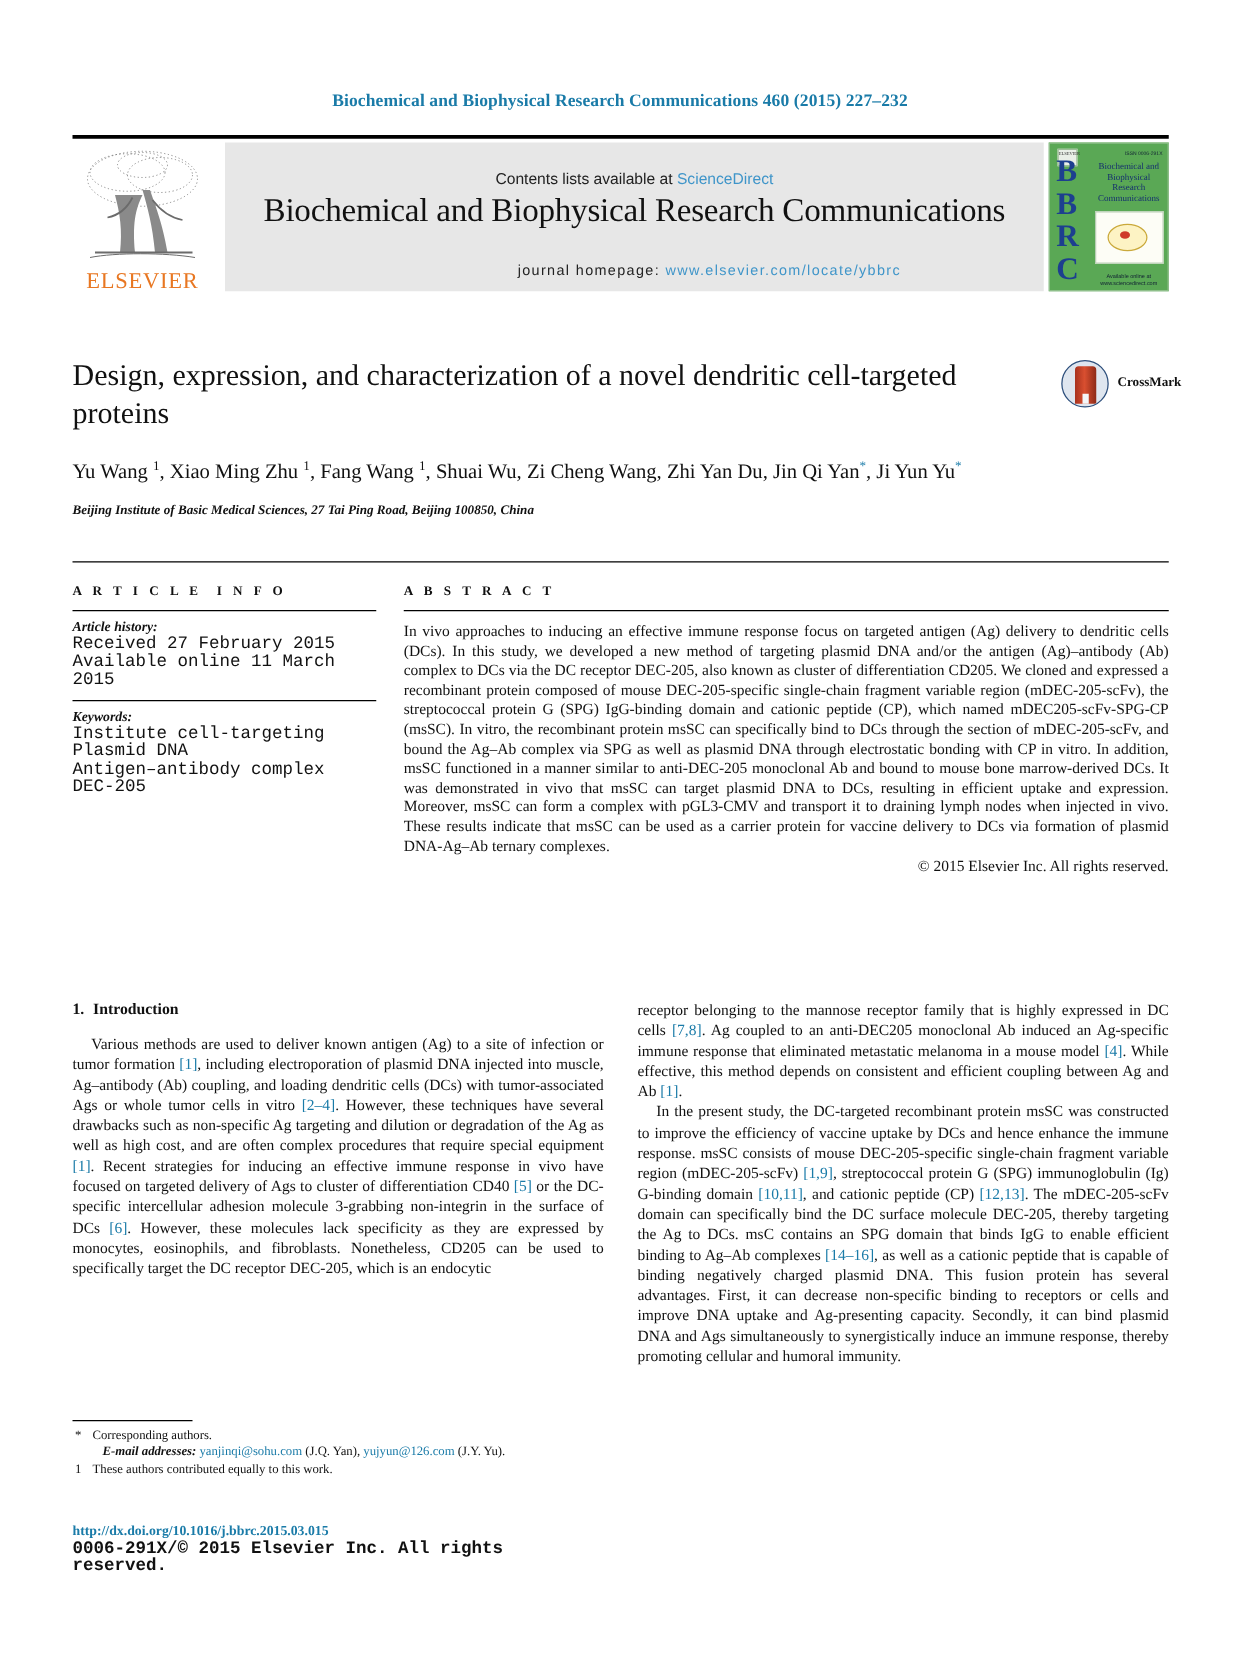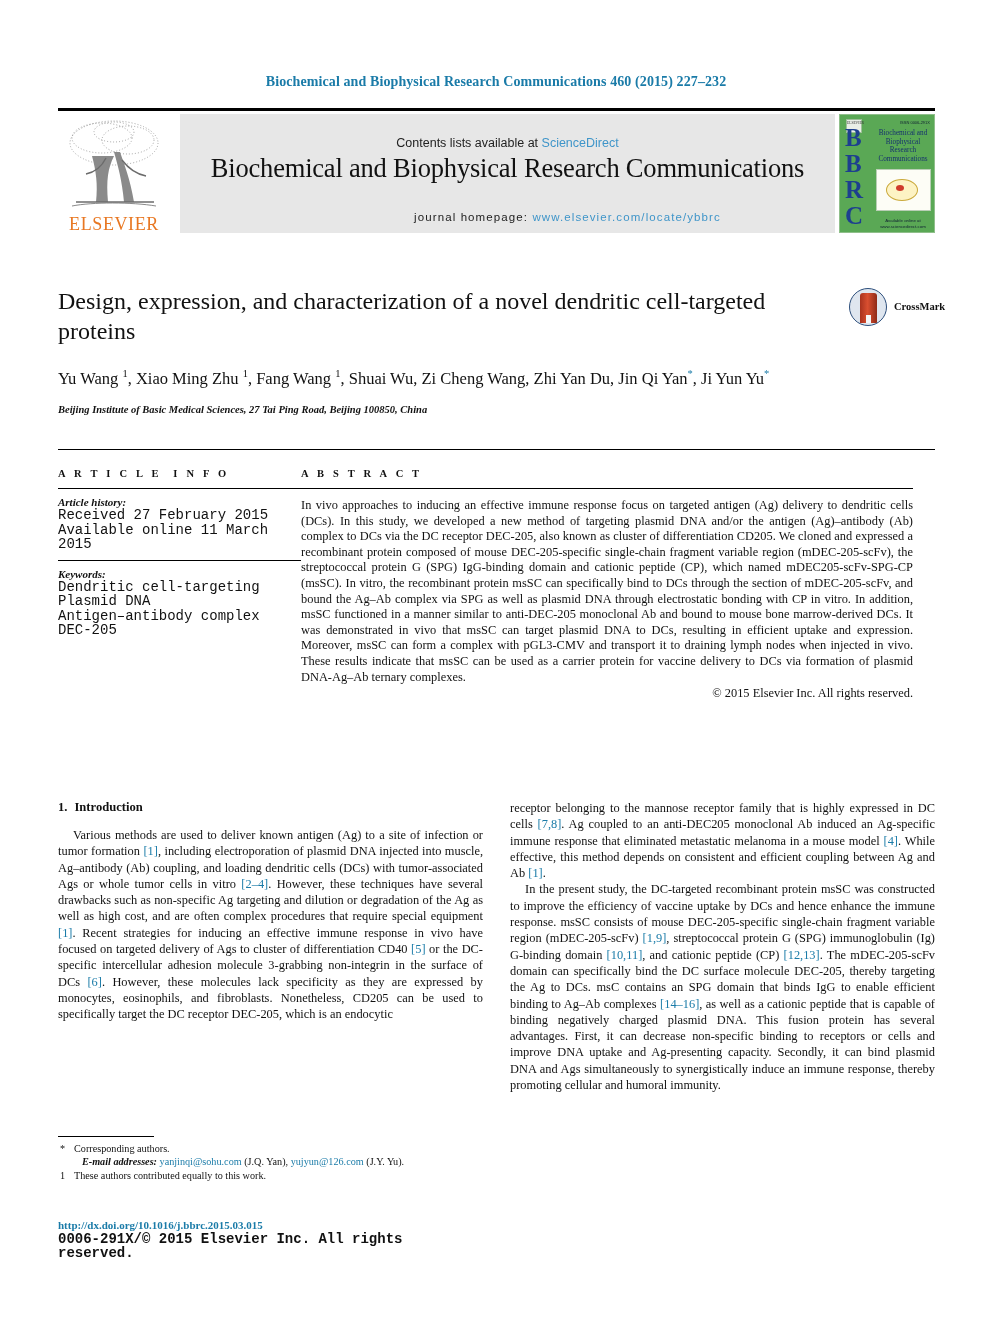--- a/index.html
+++ b/index.html
@@ -284,21 +284,21 @@
     top: 449px;
     width: 877px;
     border-top: 1px solid #000;
   }
   .band-inner {
     position: relative;
     padding-top: 18px;
     display: flex;
   }
   .col-info { width: 243px; flex: 0 0 243px; }
-  .col-abs { width: 612px; flex: 0 0 612px; }
+  .col-abs { width: 612px; flex: 0 0 612px; margin-left: 22px; }
 
   .sec-head {
     font-family: "Liberation Serif", serif;
     font-weight: bold;
     font-size: 10.5px;
     letter-spacing: 3.2px;
     color: #111;
     margin-bottom: 9px;
   }
   .rule-thick { border-top: 1.6px solid #000; }
@@ -492,21 +492,21 @@
         <div class="sec-head">A R T I C L E &nbsp;I N F O</div>
         <div class="rule-thick"></div>
         <div class="info-group">
           <div class="info-label">Article history:</div>
           <div class="info-line">Received 27 February 2015</div>
           <div class="info-line">Available online 11 March 2015</div>
         </div>
         <div class="rule-thin"></div>
         <div class="info-group">
           <div class="info-label">Keywords:</div>
-          <div class="info-line">Dendritic cell-targeting</div>
+          <div class="info-line">Institute cell-targeting</div>
           <div class="info-line">Plasmid DNA</div>
           <div class="info-line">Antigen–antibody complex</div>
           <div class="info-line">DEC-205</div>
         </div>
       </div>
 
       <div class="col-abs">
         <div class="sec-head">A B S T R A C T</div>
         <div class="rule-thick"></div>
         <div class="abstract-text">In vivo approaches to inducing an effective immune response focus on targeted antigen (Ag) delivery to dendritic cells (DCs). In this study, we developed a new method of targeting plasmid DNA and/or the antigen (Ag)–antibody (Ab) complex to DCs via the DC receptor DEC-205, also known as cluster of differentiation CD205. We cloned and expressed a recombinant protein composed of mouse DEC-205-specific single-chain fragment variable region (mDEC-205-scFv), the streptococcal protein G (SPG) IgG-binding domain and cationic peptide (CP), which named mDEC205-scFv-SPG-CP (msSC). In vitro, the recombinant protein msSC can specifically bind to DCs through the section of mDEC-205-scFv, and bound the Ag–Ab complex via SPG as well as plasmid DNA through electrostatic bonding with CP in vitro. In addition, msSC functioned in a manner similar to anti-DEC-205 monoclonal Ab and bound to mouse bone marrow-derived DCs. It was demonstrated in vivo that msSC can target plasmid DNA to DCs, resulting in efficient uptake and expression. Moreover, msSC can form a complex with pGL3-CMV and transport it to draining lymph nodes when injected in vivo. These results indicate that msSC can be used as a carrier protein for vaccine delivery to DCs via formation of plasmid DNA-Ag–Ab ternary complexes.</div>

